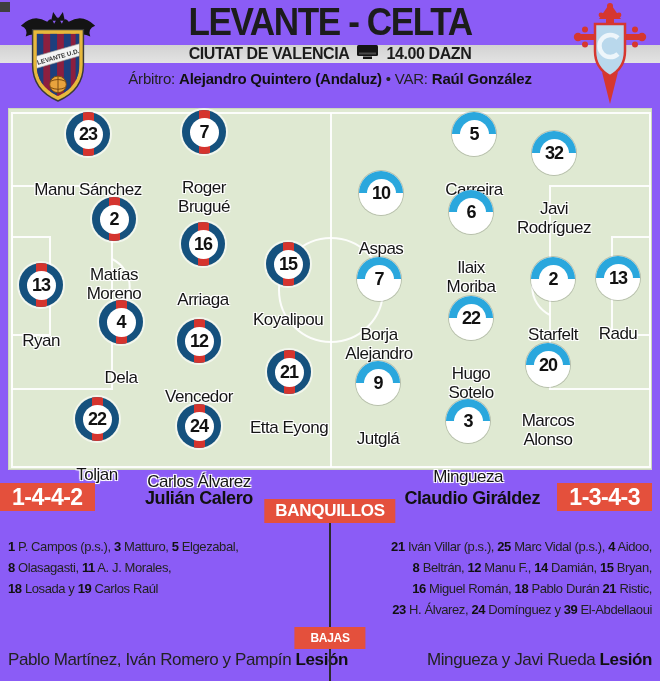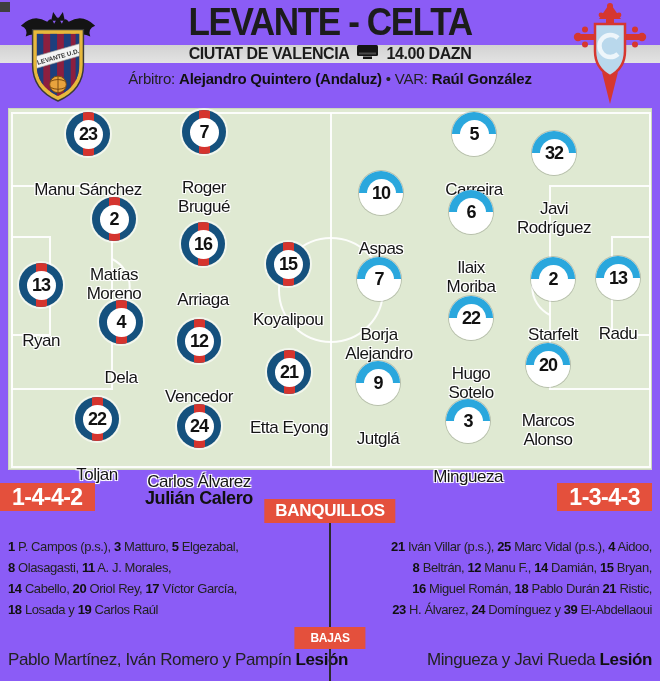--- a/index.html
+++ b/index.html
@@ -271,29 +271,29 @@
         <div class="marker away" data-name="player-away-3" style="left: 459px; top: 312px;">
           <div class="face" data-name="player-jersey-colors"></div>
           <div class="num" data-name="player-number">3</div>
           <div class="plabel" data-name="player-name-label">Mingueza</div>
         </div>
       </div>
   </div>
 
   <div class="redbox form-box home" data-name="home-formation-badge">1-4-4-2</div>
   <div class="coach home" data-name="home-coach-name">Julián Calero</div>
+  <div class="coach away" data-name="away-coach-name">Claudio Giráldez</div>
   <div class="redbox form-box away" data-name="away-formation-badge">1-3-4-3</div>
 
   <div class="divider" data-name="center-divider"></div>
   <div class="redbox banquillos" data-name="bench-heading">BANQUILLOS</div>
 
   <div class="bench home" data-name="home-bench-list" id="bench-home">
       <div data-name="bench-line"><b>1</b><span> P. Campos (p.s.), </span><b>3</b><span> Matturo, </span><b>5</b><span> Elgezabal,</span></div>
       <div data-name="bench-line"><b>8</b><span> Olasagasti, </span><b>11</b><span> A. J. Morales,</span></div>
-      <div data-name="bench-line"><b>14</b><span> Cabello, </span><b>20</b><span> Oriol Rey, </span><b>17</b><span> Víctor García,</span></div>
       <div data-name="bench-line"><b>18</b><span> Losada y </span><b>19</b><span> Carlos Raúl</span></div>
     </div>
   <div class="bench away" data-name="away-bench-list" id="bench-away">
       <div data-name="bench-line"><b>21</b><span> Iván Villar (p.s.), </span><b>25</b><span> Marc Vidal (p.s.), </span><b>4</b><span> Aidoo,</span></div>
       <div data-name="bench-line"><b>8</b><span> Beltrán, </span><b>12</b><span> Manu F., </span><b>14</b><span> Damián, </span><b>15</b><span> Bryan,</span></div>
       <div data-name="bench-line"><b>16</b><span> Miguel Román, </span><b>18</b><span> Pablo Durán </span><b>21</b><span> Ristic,</span></div>
       <div data-name="bench-line"><b>23</b><span> H. Álvarez, </span><b>24</b><span> Domínguez y </span><b>39</b><span> El-Abdellaoui</span></div>
     </div>
 
   <div class="redbox bajas-box" data-name="bajas-heading">BAJAS</div>

